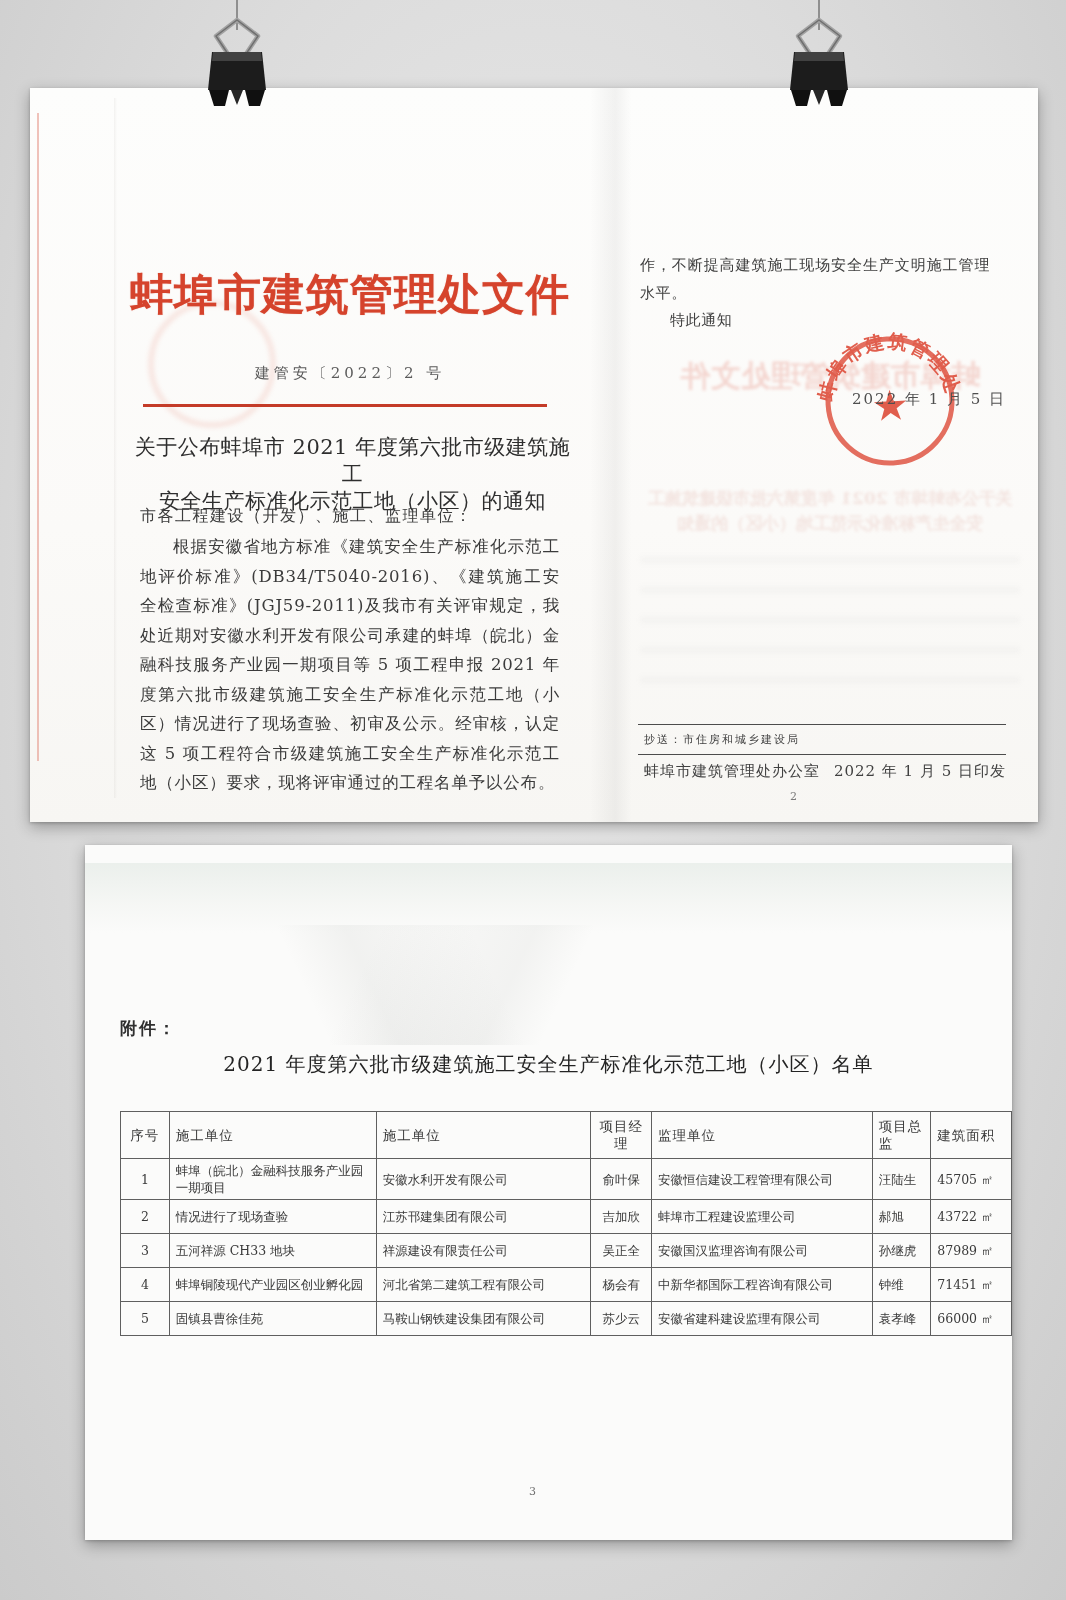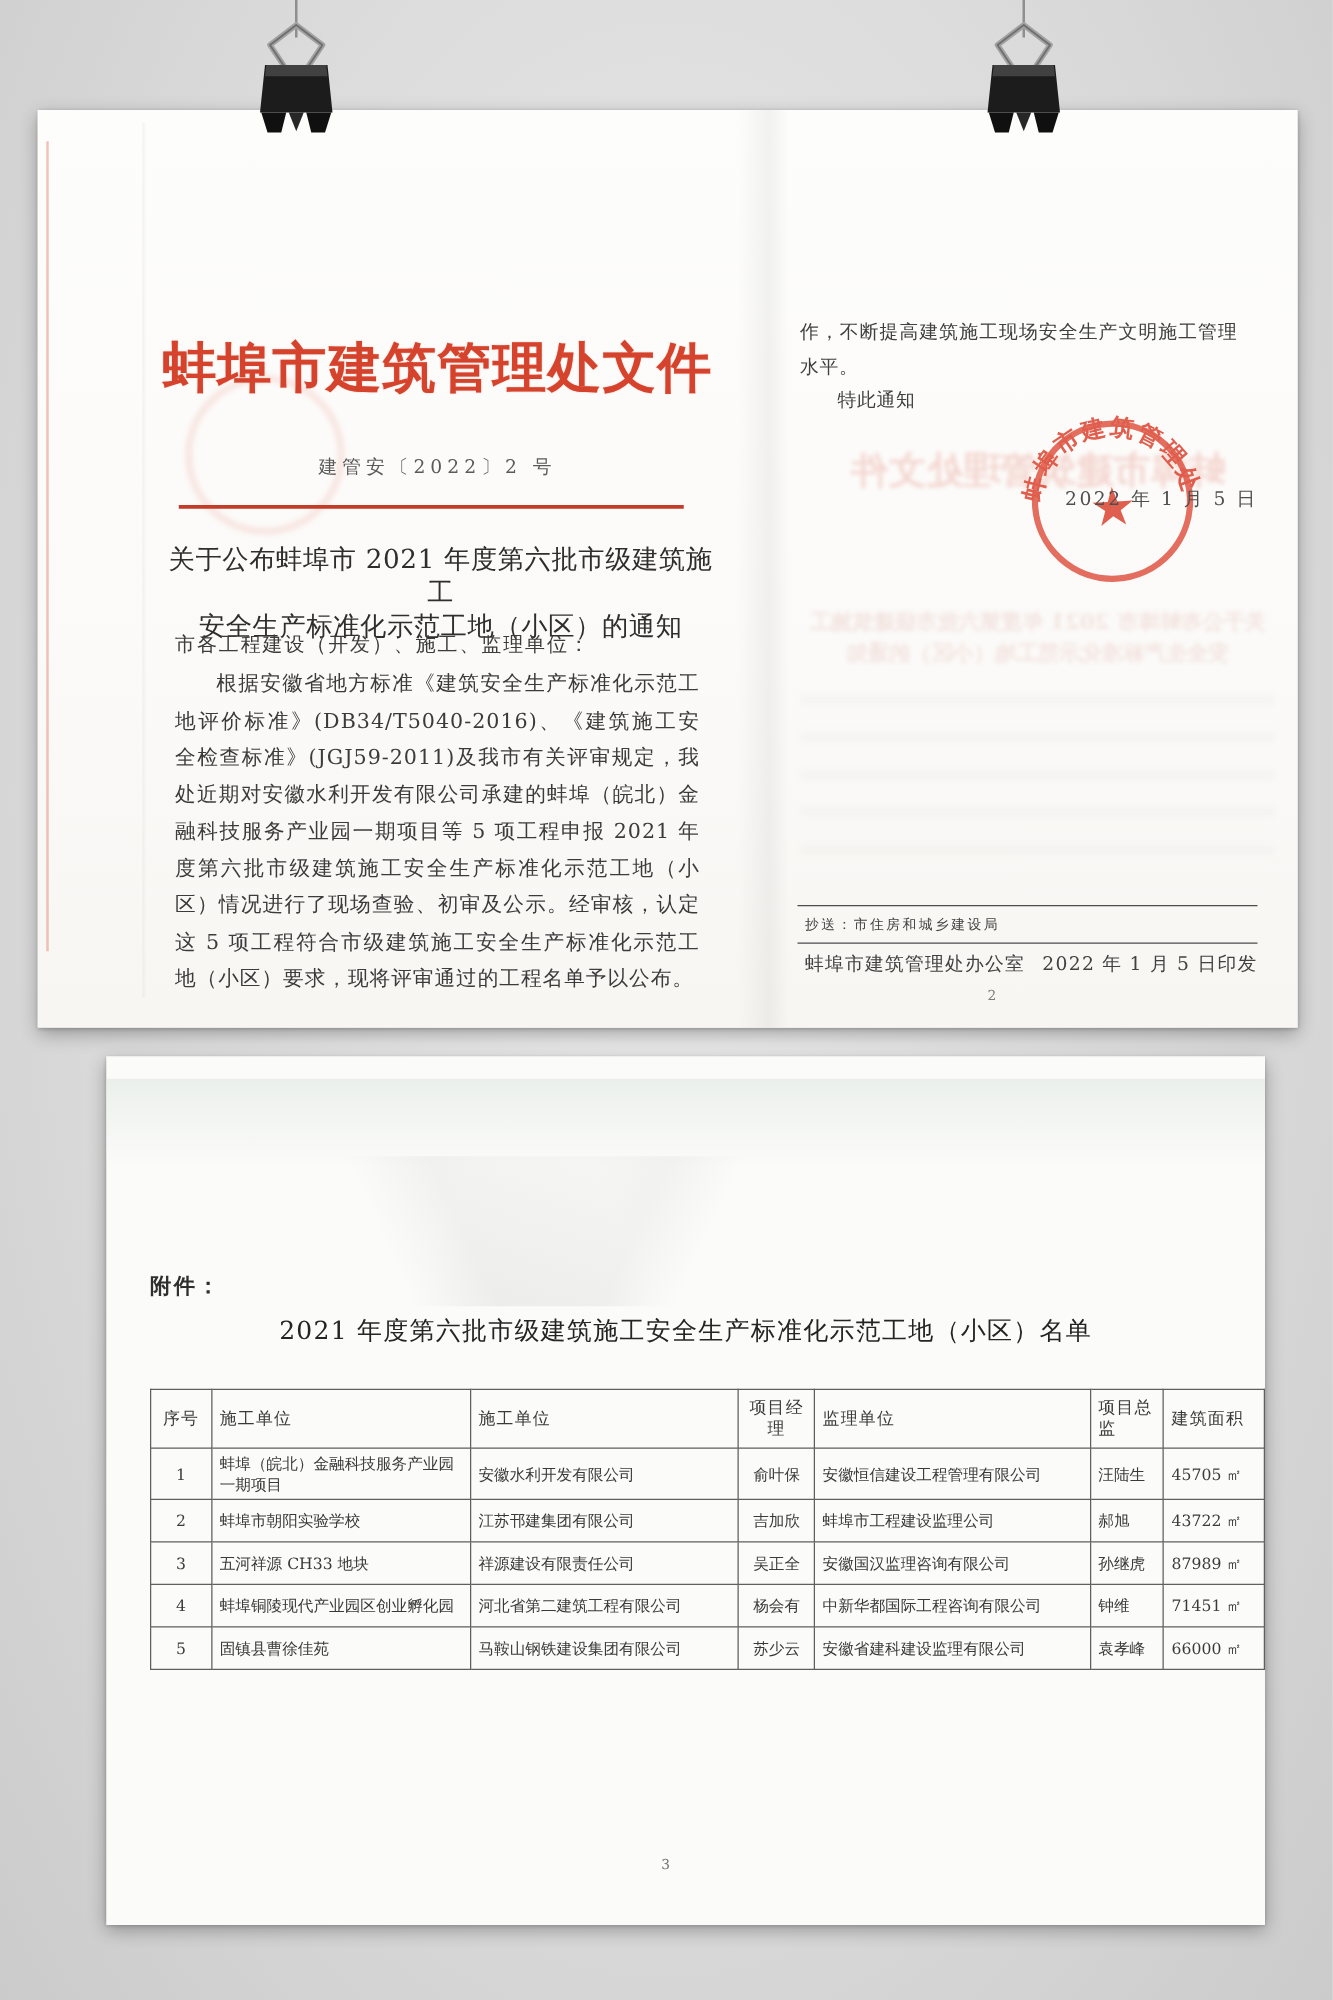--- a/index.html
+++ b/index.html
@@ -157,21 +157,21 @@
             <td class="c0">1</td>
             <td class="c1">蚌埠（皖北）金融科技服务产业园一期项目</td>
             <td class="c2">安徽水利开发有限公司</td>
             <td class="c3">俞叶保</td>
             <td class="c4">安徽恒信建设工程管理有限公司</td>
             <td class="c5">汪陆生</td>
             <td class="c6">45705 ㎡</td>
           </tr>
           <tr>
             <td class="c0">2</td>
-            <td class="c1">蚌埠市朝阳实验学校</td>
+            <td class="c1">情况进行了现场查验</td>
             <td class="c2">江苏邗建集团有限公司</td>
             <td class="c3">吉加欣</td>
             <td class="c4">蚌埠市工程建设监理公司</td>
             <td class="c5">郝旭</td>
             <td class="c6">43722 ㎡</td>
           </tr>
           <tr>
             <td class="c0">3</td>
             <td class="c1">五河祥源 CH33 地块</td>
             <td class="c2">祥源建设有限责任公司</td>

